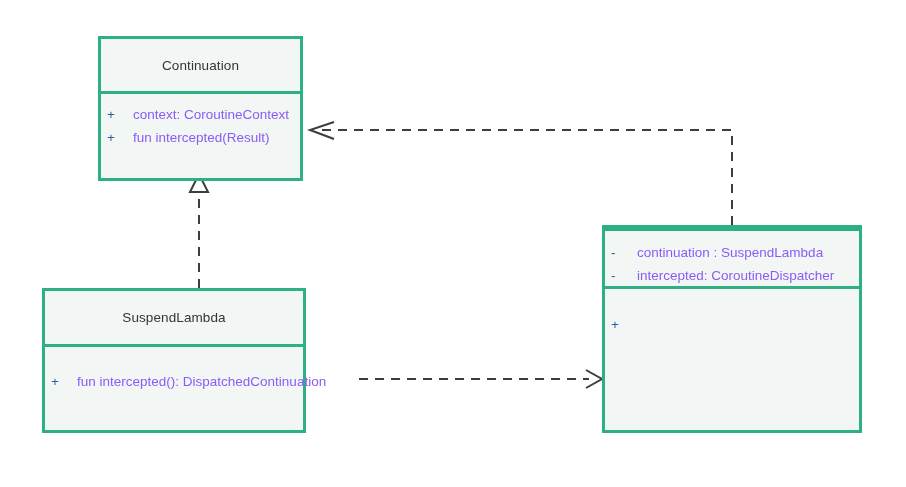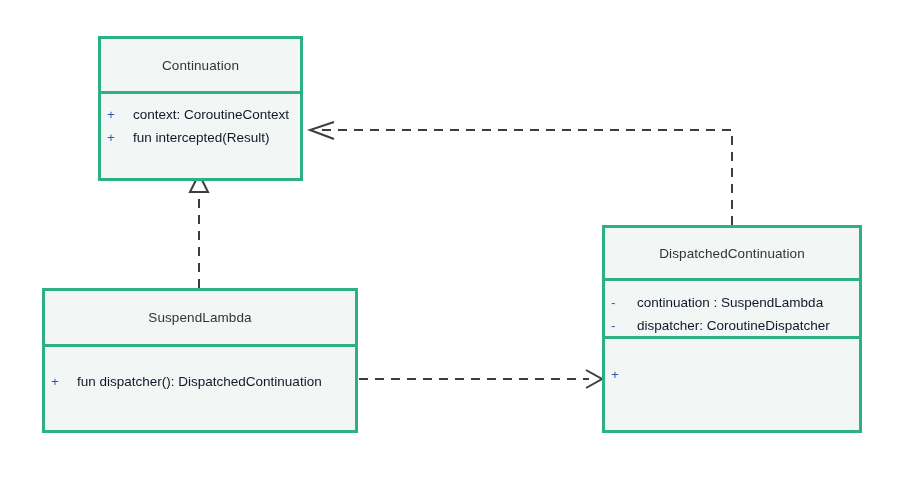--- a/index.html
+++ b/index.html
@@ -57,37 +57,37 @@
   }
   .uml-vis {
     display: inline-block;
     width: 26px;
     flex: 0 0 26px;
     text-align: left;
     color: #2f5ca8;
     font-size: 13.5px;
   }
   .uml-member {
-    color: #0f172a;
+    color: #8b5cf6;
   }
 
   
   #box-continuation {
     left: 98px;
     top: 36px;
     width: 205px;
     height: 145px;
   }
   #box-continuation .uml-title { height: 52px; }
   #box-continuation .uml-compartment { flex: 1 1 auto; padding-left: 6px; }
 
   #box-suspendlambda {
     left: 42px;
     top: 288px;
-    width: 316px;
+    width: 264px;
     height: 145px;
   }
   #box-suspendlambda .uml-title { height: 53px; }
   #box-suspendlambda .uml-compartment { flex: 1 1 auto; padding-left: 6px; padding-top: 25px; }
 
   #box-dispatched {
     left: 602px;
     top: 225px;
     width: 260px;
     height: 208px;
@@ -163,35 +163,34 @@
         <span class="uml-member">fun intercepted(Result)</span>
       </div>
     </div>
   </div>
 
   <div class="uml-class" id="box-suspendlambda">
     <div class="uml-title">SuspendLambda</div>
     <div class="uml-compartment">
       <div class="uml-row">
         <span class="uml-vis">+</span>
-        <span class="uml-member">fun dispatcher(): DispatchedContinuation</span>
+        <span class="uml-member">fun intercepted(): DispatchedContinuation</span>
       </div>
     </div>
   </div>
 
   <div class="uml-class" id="box-dispatched">
-    <div class="uml-title">DispatchedContinuation</div>
     <div class="uml-compartment uml-attrs">
       <div class="uml-row">
         <span class="uml-vis">-</span>
         <span class="uml-member">continuation : SuspendLambda</span>
       </div>
       <div class="uml-row">
         <span class="uml-vis">-</span>
-        <span class="uml-member">dispatcher: CoroutineDispatcher</span>
+        <span class="uml-member">intercepted: CoroutineDispatcher</span>
       </div>
     </div>
     <div class="uml-compartment uml-ops">
       <div class="uml-row">
         <span class="uml-vis">+</span>
       </div>
     </div>
   </div>
 
 </div>

